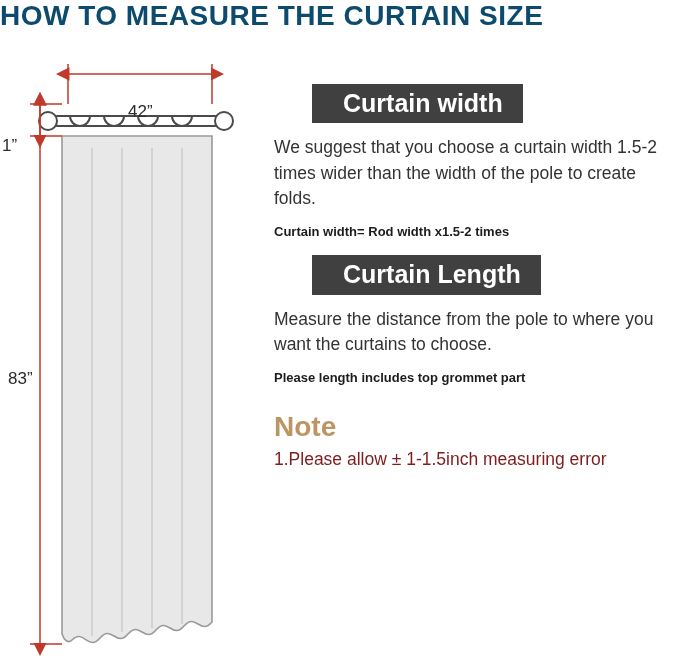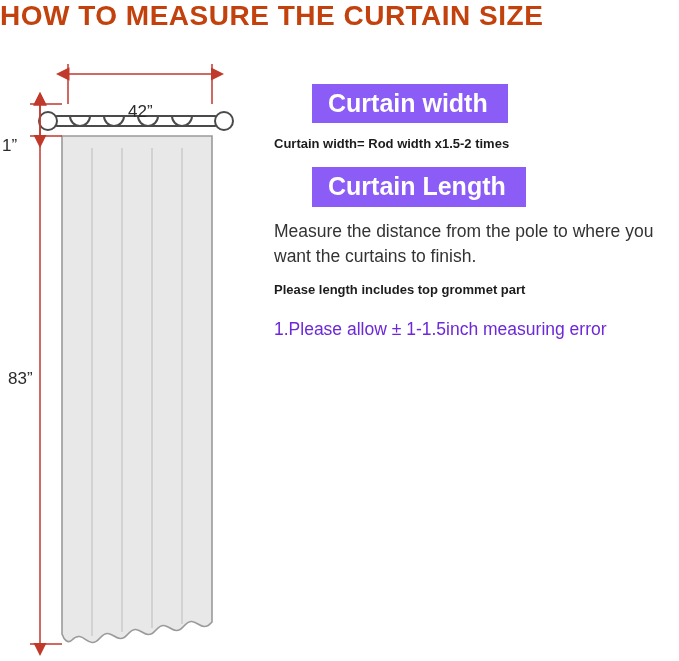--- a/index.html
+++ b/index.html
@@ -18,21 +18,21 @@
   
   #title {
     position: absolute;
     left: 0;
     top: 0;
     width: 539px;
     text-align: right;
     font-size: 28px;
     font-weight: bold;
     letter-spacing: 0.5px;
-    color: #c2410c;
+    color: #0c4a6e;
     white-space: nowrap;
   }
 
   
   #diagram {
     position: absolute;
     left: 0;
     top: 44px;
     width: 280px;
     height: 617px;
@@ -56,25 +56,25 @@
   
   #right {
     position: absolute;
     left: 268px;
     top: 84px;
     width: 411px;
   }
 
   .band {
     display: inline-block;
-    background: #8b5cf6;
+    background: #404040;
     color: #ffffff;
     font-size: 25px;
     font-weight: bold;
-    padding: 6px 20px 7px 16px;
+    padding: 6px 20px 7px 31px;
     line-height: 1.05;
     white-space: nowrap;
   }
   #band-width  { margin-left: 44px; }
   #band-length { margin-left: 44px; }
 
   .body-text {
     color: #333333;
     font-size: 17.5px;
     line-height: 1.45;
@@ -90,24 +90,24 @@
 
   #section-length { margin-top: 16px; }
 
   #note-head {
     color: #bb9662;
     font-size: 28px;
     font-weight: bold;
     margin: 26px 0 0 6px;
   }
   .note-line {
-    color: #6d28d9;
+    color: #7f1d1d;
     font-size: 17.5px;
     line-height: 1.45;
-    margin: 20px 0 0 6px;
+    margin: 4px 0 0 6px;
   }
 </style>
 </head>
 <body>
 
 <div id="title">HOW TO MEASURE THE CURTAIN SIZE</div>
 
 <div id="diagram">
   <svg width="280" height="617" viewBox="0 0 280 617" xmlns="http://www.w3.org/2000/svg">
     <defs>
@@ -155,26 +155,28 @@
 
   <div class="dim-label" id="label-width">42”</div>
   <div class="dim-label" id="label-one">1”</div>
   <div class="dim-label" id="label-height">83”</div>
 </div>
 
 <div id="right">
 
   <section>
     <div class="band" id="band-width">Curtain width</div>
+    <p class="body-text">We suggest that you choose a curtain width 1.5-2 times wider than the width of the pole to create folds.</p>
     <p class="bold-line">Curtain width= Rod width x1.5-2 times</p>
   </section>
 
   <section id="section-length">
     <div class="band" id="band-length">Curtain Length</div>
-    <p class="body-text">Measure the distance from the pole to where you want the curtains to finish.</p>
+    <p class="body-text">Measure the distance from the pole to where you want the curtains to choose.</p>
     <p class="bold-line">Please length includes top grommet part</p>
   </section>
 
   <section>
+    <div id="note-head">Note</div>
     <p class="note-line">1.Please allow ± 1-1.5inch measuring error</p>
   </section>
 
 </div>
 
 </body></html>

